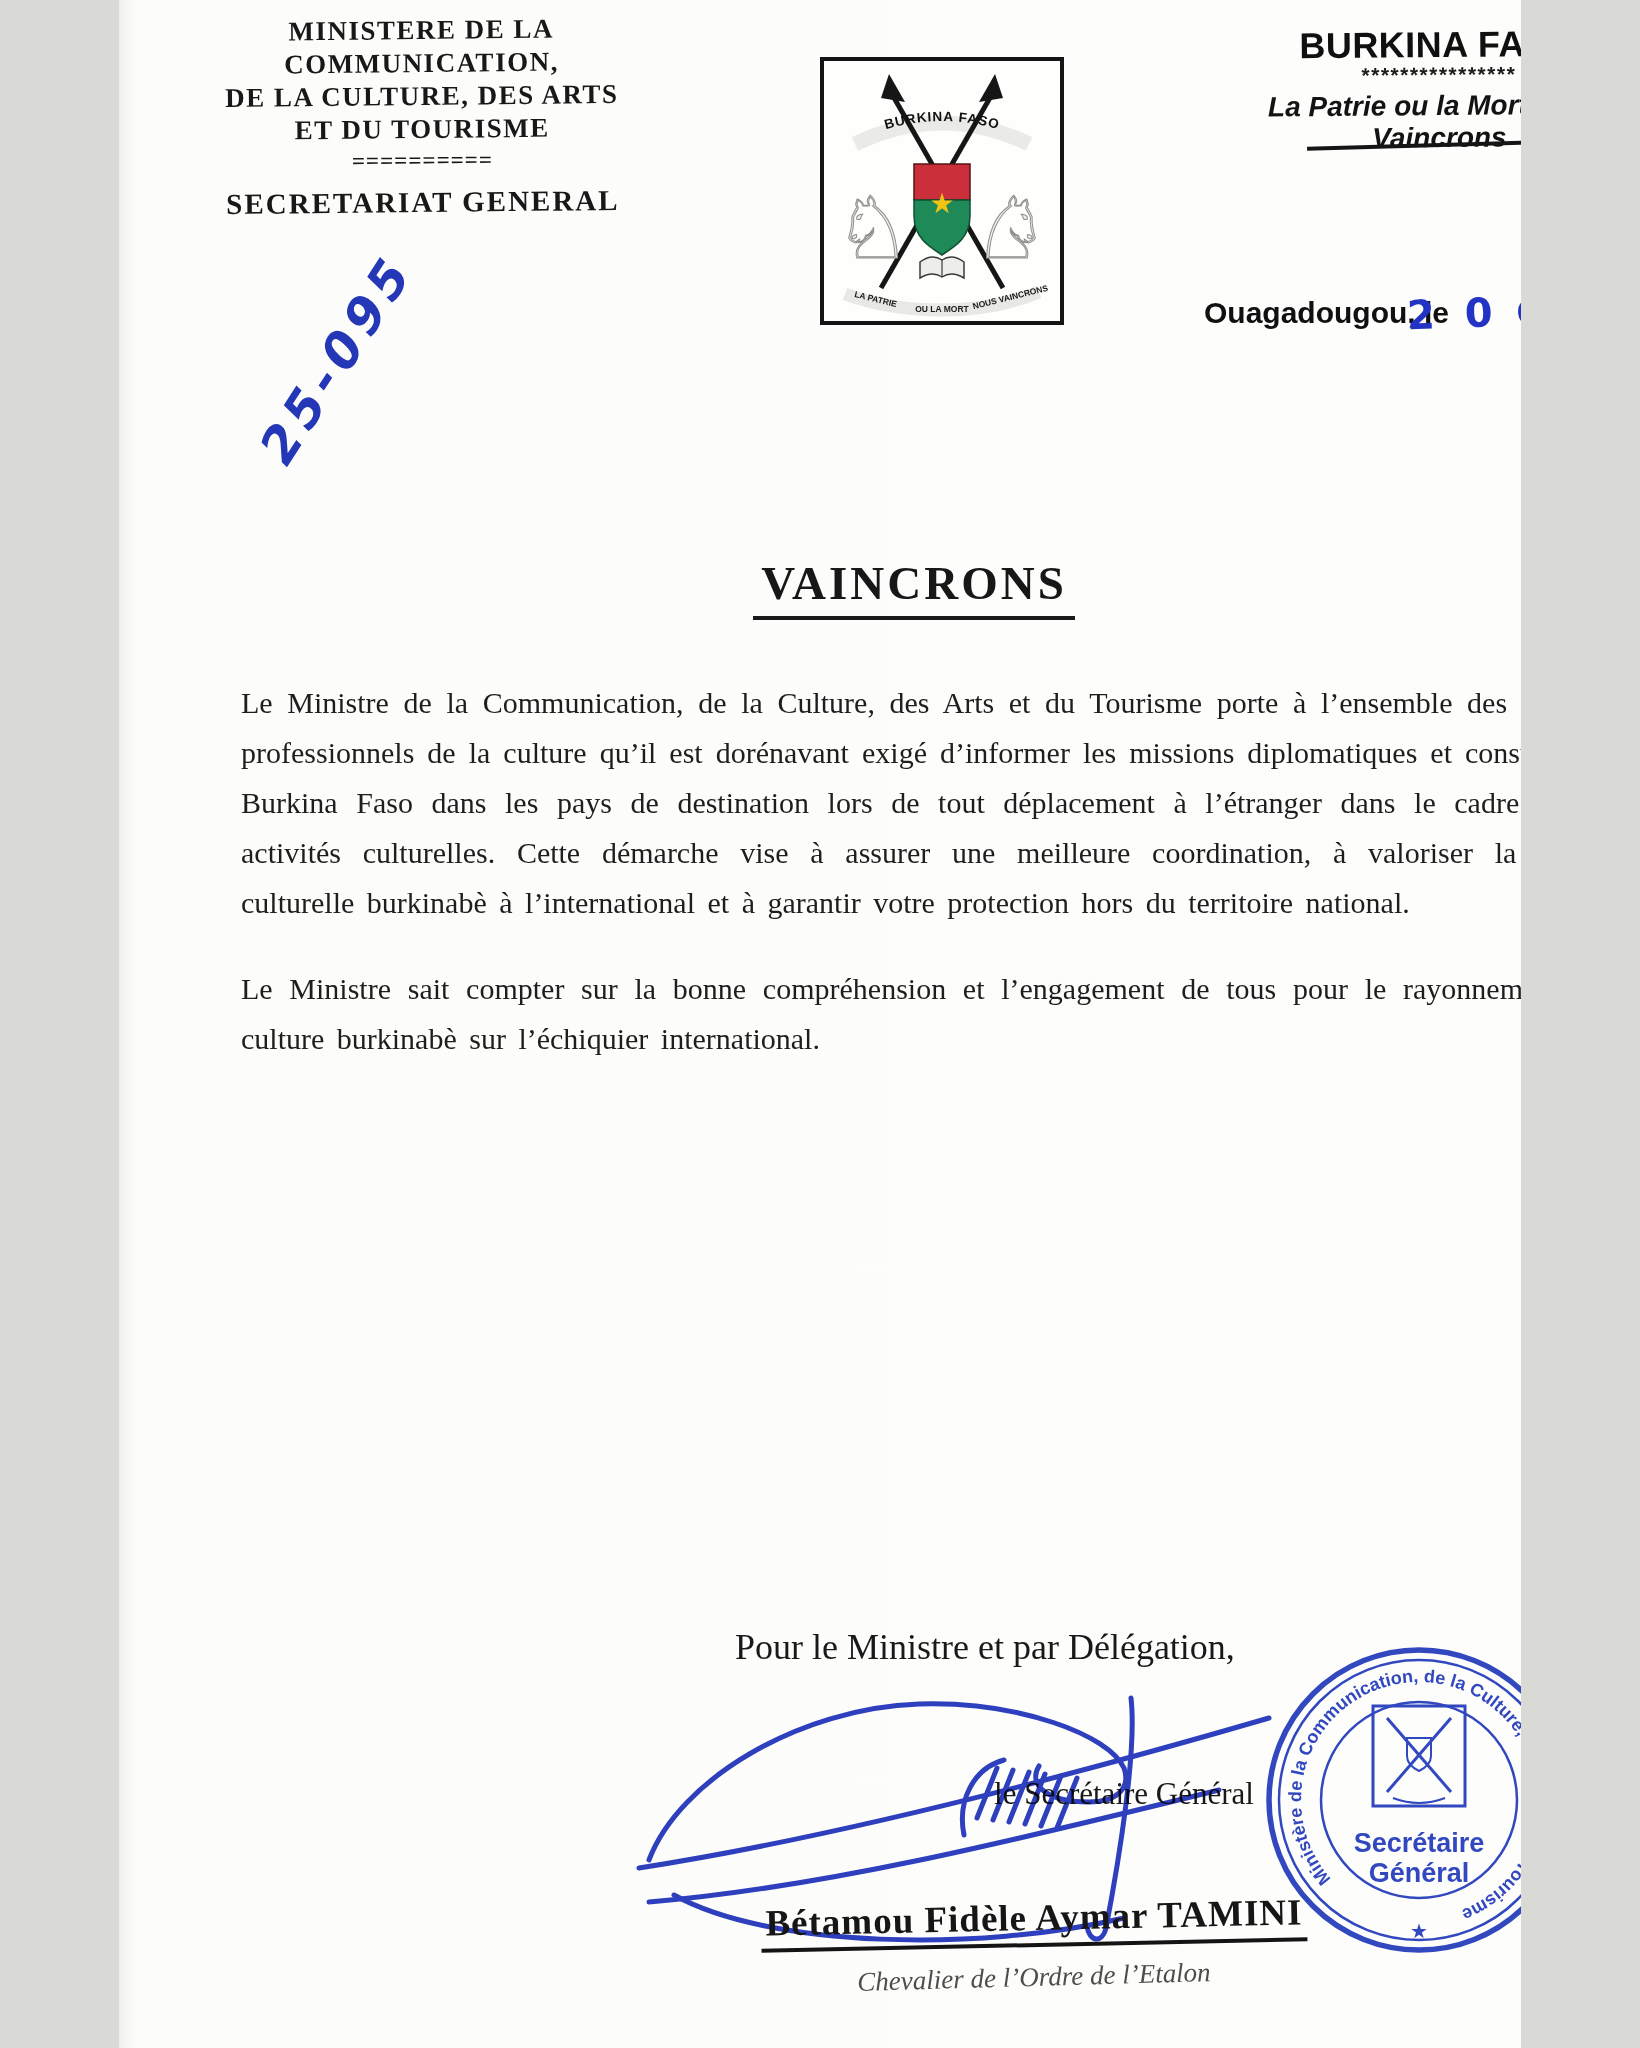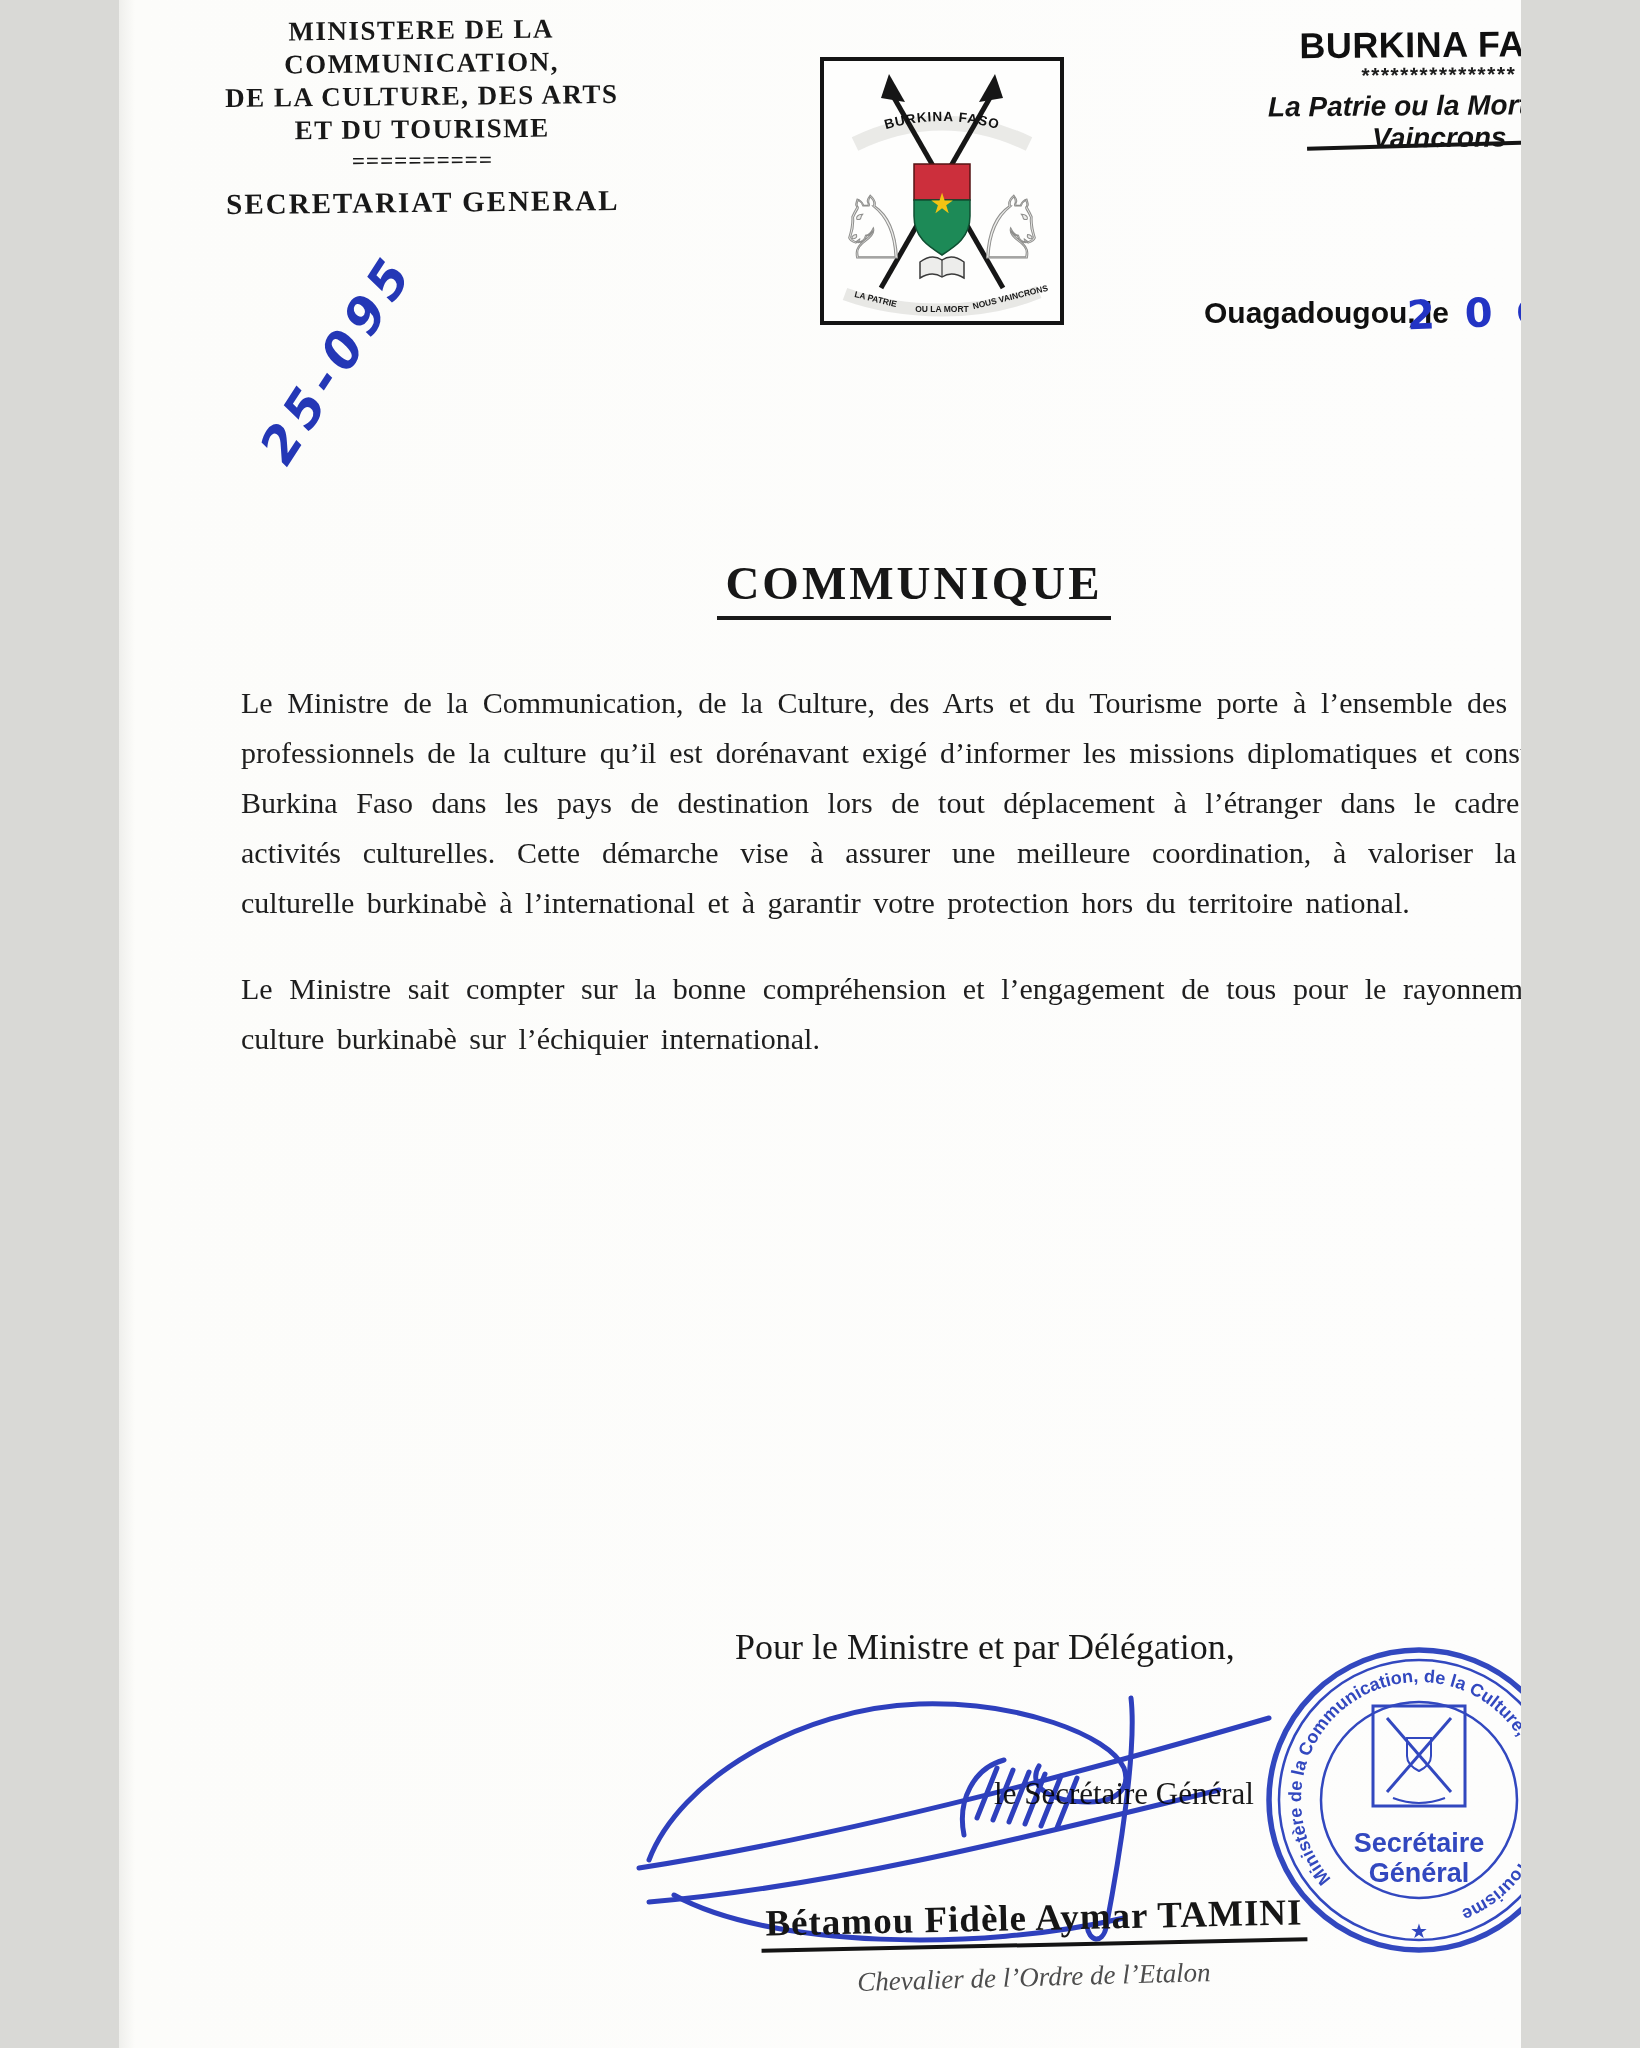--- a/index.html
+++ b/index.html
@@ -121,21 +121,21 @@
   <div class="abs handwritten">25-095</div>
 
   <div class="abs dateline">Ouagadougou, le</div>
   <div class="abs datestamp">
     <span class="d">2 0</span>
     <span class="m">OCT</span>
     <span class="y">2025'</span>
   </div>
 
   <div class="abs title-wrap">
-    <span class="title">COMMUNIQUE</span>
+    <span class="title">VAINCRONS</span>
   </div>
 
   <div class="abs bodytext">
     <p>Le Ministre de la Communication, de la Culture, des Arts et du Tourisme porte à l’ensemble des artistes et professionnels de la culture qu’il est dorénavant exigé d’informer les missions diplomatiques et consulaires du Burkina Faso dans les pays de destination lors de tout déplacement à l’étranger dans le cadre de leurs activités culturelles. Cette démarche vise à assurer une meilleure coordination, à valoriser la présence culturelle burkinabè à l’international et à garantir votre protection hors du territoire national.</p>
     <p>Le Ministre sait compter sur la bonne compréhension et l’engagement de tous pour le rayonnement de la culture burkinabè sur l’échiquier international.</p>
   </div>
 
   <div class="abs sig-line1">Pour le Ministre et par Délégation,</div>
   <div class="abs sig-line2">le Secrétaire Général</div>
 

